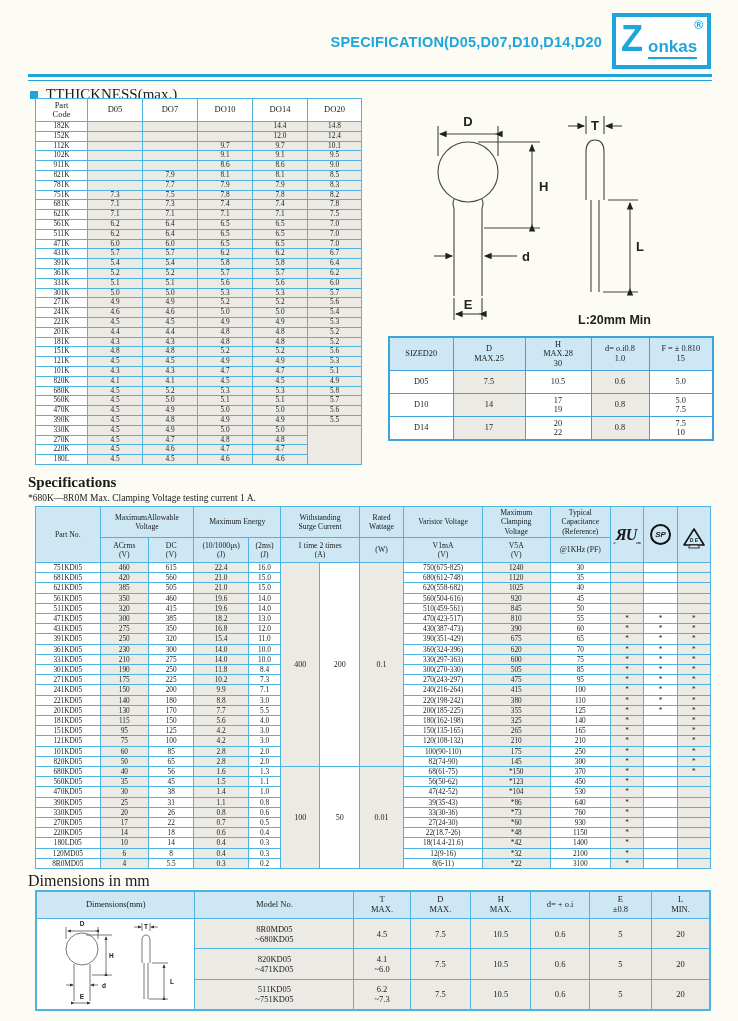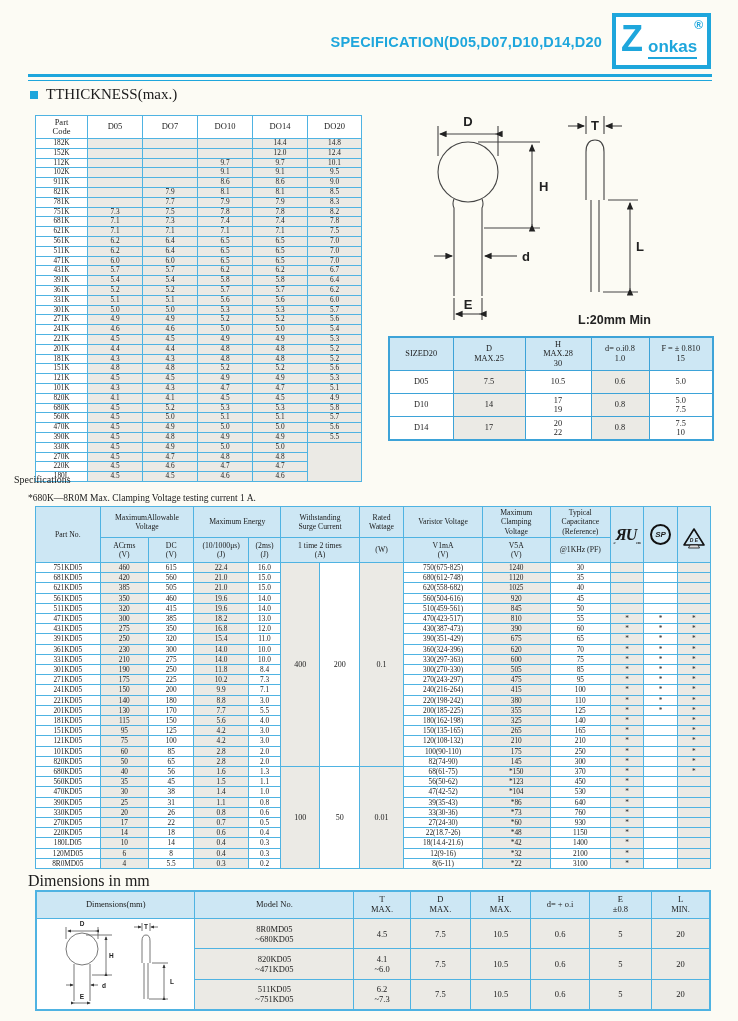--- a/index.html
+++ b/index.html
@@ -19,30 +19,30 @@
            font-weight:bold;font-size:36px;line-height:40px;color:var(--brand);}
   .logo .rest{position:absolute;left:32px;top:20px;font-family:"Liberation Sans",sans-serif;
            font-weight:bold;font-size:17px;color:var(--brand);border-bottom:2px solid var(--brand);}
   .logo .reg{position:absolute;right:4px;top:1px;font-size:12px;font-weight:bold;color:var(--brand);
            font-family:"Liberation Sans",sans-serif;}
   .rule{position:absolute;left:28px;top:74px;width:684px;height:3px;
         border-top:3px solid var(--brand);border-bottom:1px solid var(--brand);box-sizing:content-box;}
   
   .h-thick{position:absolute;left:30px;top:86px;font-size:15px;display:flex;align-items:center;}
   .bullet{width:8px;height:8px;background:var(--brand);display:inline-block;margin-right:8px;}
-  .h-spec{position:absolute;left:14px;top:474px;font-size:10px;font-weight:normal;}
+  .h-spec{position:absolute;left:28px;top:474px;font-size:15px;font-weight:bold;}
   .note{position:absolute;left:28px;top:493px;font-size:9.5px;}
   .h-dims{position:absolute;left:28px;top:872px;font-size:16px;}
   
   table{border-collapse:collapse;table-layout:fixed;background:#fff;}
   th,td{border:1px solid var(--tb);text-align:center;vertical-align:middle;
         white-space:pre-line;overflow:hidden;padding:0;font-weight:normal;}
   .g{background:var(--cbg);}
   
-  .tkt{position:absolute;left:35px;top:115px;width:326px;border:1.5px solid var(--tb);}
+  .tkt{position:absolute;left:35px;top:98px;width:326px;border:1.5px solid var(--tb);}
   .tkt th{height:22px;font-size:8.5px;line-height:1.1;}
   .tkt td{height:8.8px;line-height:8.8px;font-size:7.3px;}
   
   .size{position:absolute;left:388px;top:336px;width:324px;border:2px solid var(--tb2);}
   .size th{background:var(--hbg);font-size:8.3px;line-height:1.15;height:32px;border-color:var(--tb2);}
   .size td{font-size:8.3px;line-height:9.5px;height:20px;padding:1px 0;border-color:var(--tb2);}
   
   .spec{position:absolute;left:35px;top:506px;width:676px;border:1.5px solid var(--tb);}
   .spec th{background:var(--hbg);font-size:7.7px;line-height:1.2;}
   .spec .hr1 th{height:30px;}

